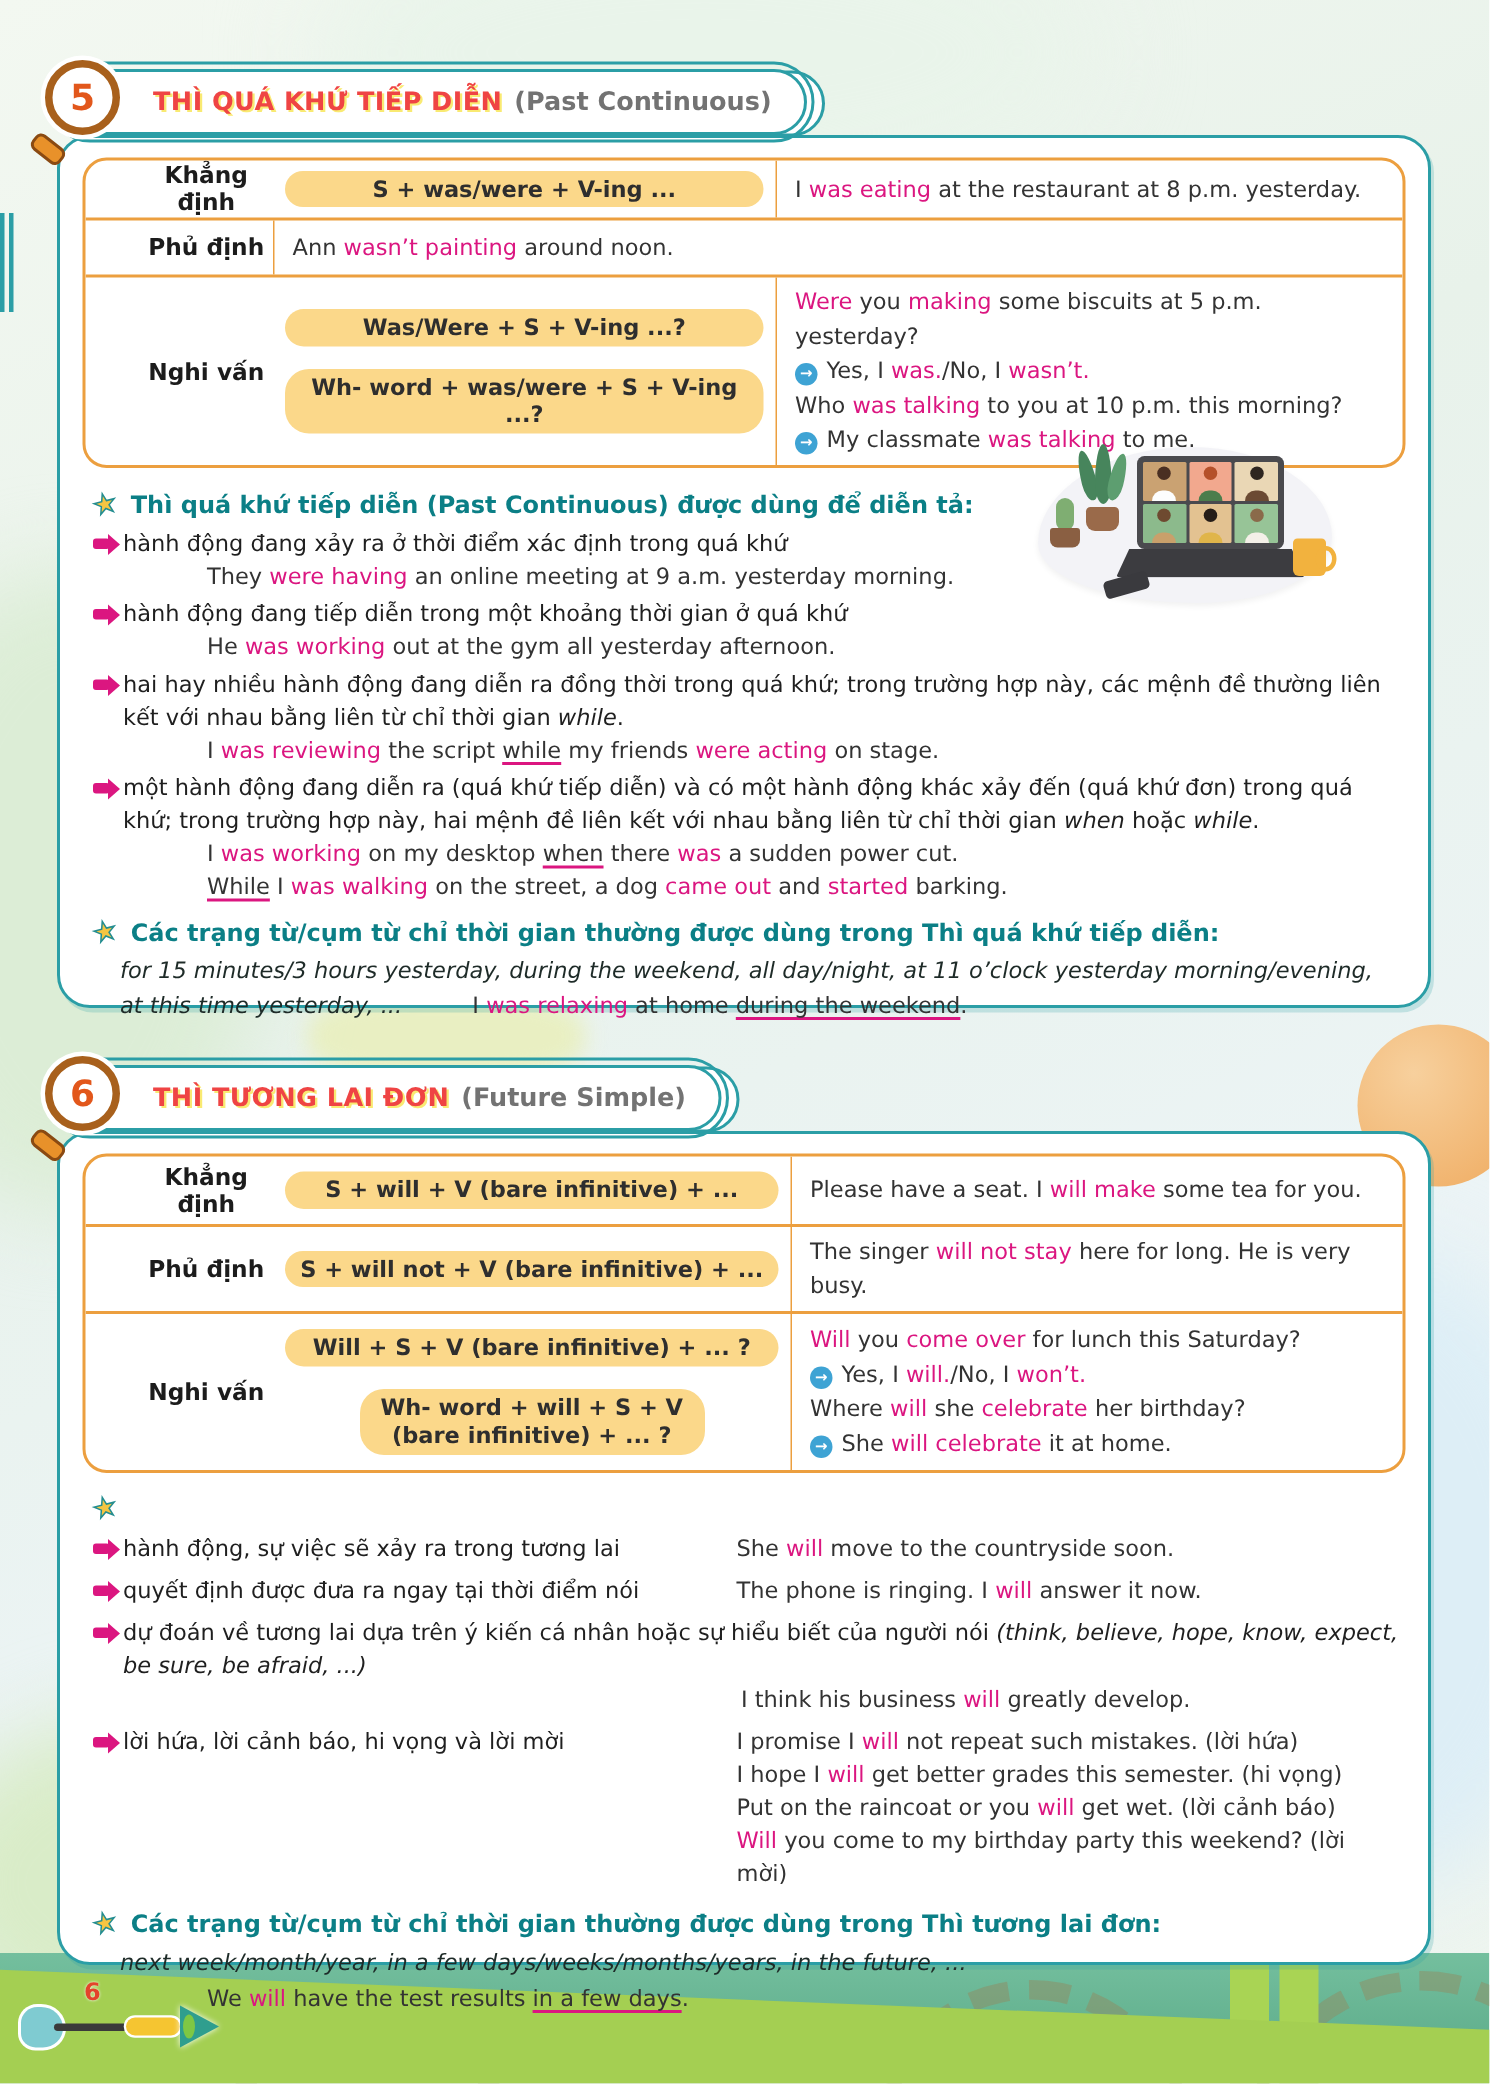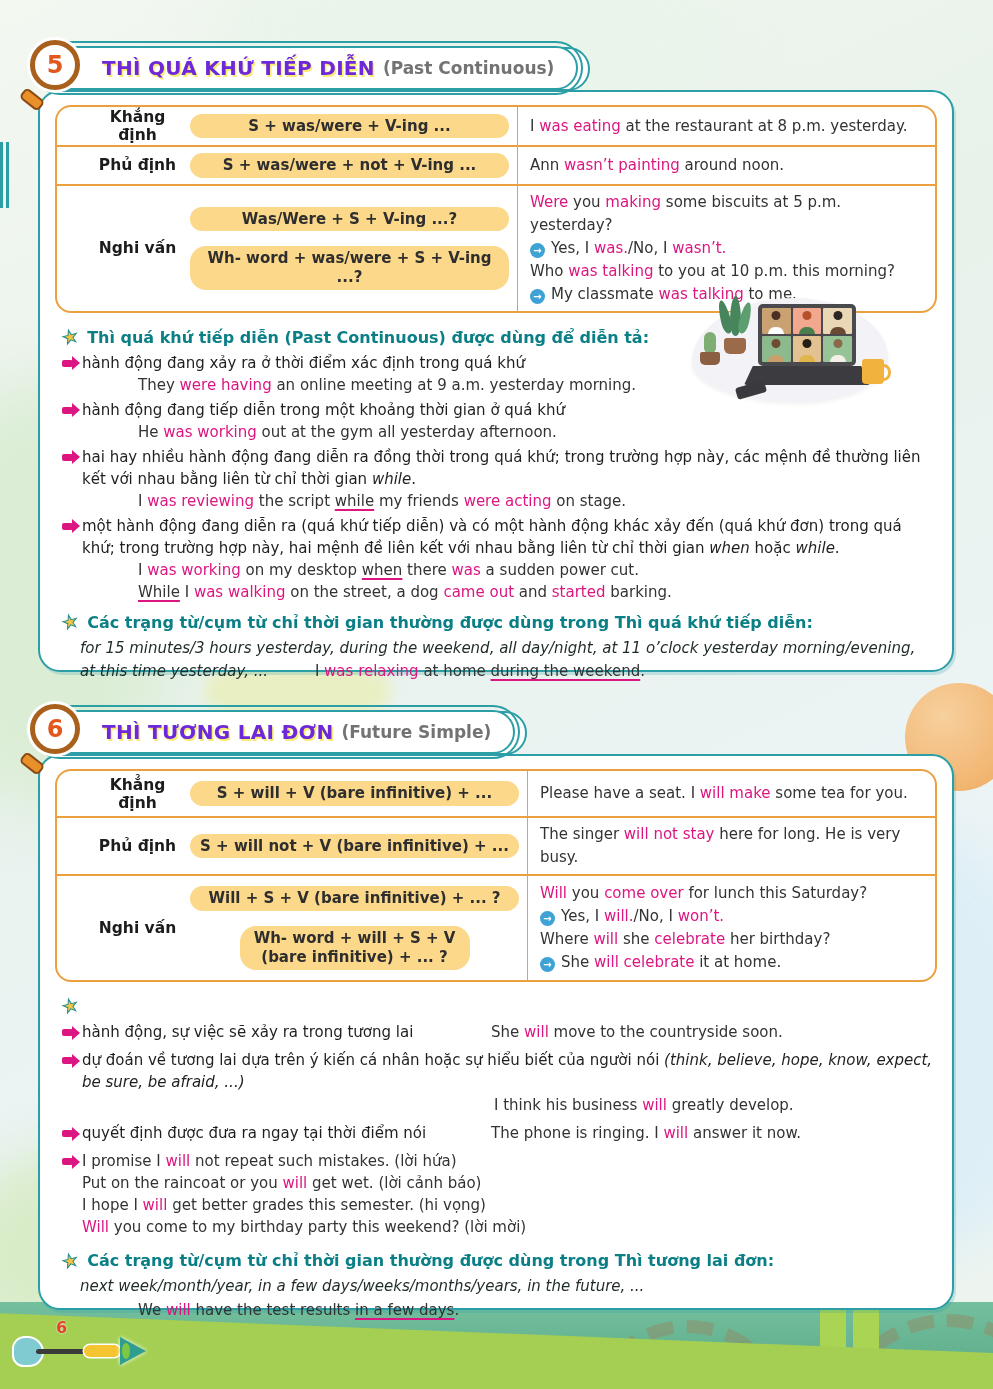--- a/index.html
+++ b/index.html
@@ -49,21 +49,21 @@
                   background:#7ec744; border-radius:50%; }
 
   
   .sec-header { position:absolute; left:38px; z-index:4; display:inline-block; }
   .pill-behind { position:absolute; top:1px; left:12px; right:-12px; bottom:-1px;
                  background:#fff; border:2px solid #2b9ea6; border-radius:26px; z-index:0; }
   .pill-front { position:relative; z-index:1; display:inline-flex; align-items:center; gap:8px;
                 background:#fff; border:2px solid #2b9ea6; border-radius:26px;
                 outline:2px solid #2b9ea6; outline-offset:3px;
                 padding:7px 22px 7px 62px; min-height:44px; }
-  .sec-title { color:#6d28d9; font-size:20px; font-weight:800; letter-spacing:.3px;
+  .sec-title { color:#ef4444; font-size:17px; font-weight:800; letter-spacing:.3px;
                text-shadow:1.5px 1.5px 0 rgba(249,233,106,.95); white-space:nowrap; }
   .sec-subtitle { color:#737373; font-size:17px; font-weight:700; white-space:nowrap; }
   .badge { position:absolute; left:-16px; top:-8px; z-index:2; width:66px; height:66px; }
   .badge-circle { position:absolute; left:8px; top:2px; width:50px; height:50px; border-radius:50%;
                   background:#fff; border:5px solid #a8601c; box-shadow:0 0 0 3px #fff;
                   display:flex; align-items:center; justify-content:center;
                   color:#e2571b; font-weight:800; font-size:24px; }
   .badge-handle { position:absolute; left:-2px; bottom:-2px; width:24px; height:13px;
                   background:#e8912a; border:2px solid #8a4a12; border-radius:5px; transform:rotate(38deg); }
 
@@ -199,23 +199,20 @@
           <div class="pill">S + was/were + V-ing ...</div>
         </div>
         <div class="texamples">
           <div class="qa">
               <span><span>I </span><span class="seg-p">was eating</span><span> at the restaurant at 8 p.m. yesterday.</span></span>
             </div>
         </div>
       </div>
       <div class="trow row-short">
         <div class="tlabel">Phủ định</div>
-        <div class="tformulas">
-          <div class="pill">S + was/were + not + V-ing ...</div>
-        </div>
         <div class="texamples">
           <div class="qa">
               <span><span>Ann </span><span class="seg-p">wasn’t painting</span><span> around noon.</span></span>
             </div>
         </div>
       </div>
       <div class="trow row-tall">
         <div class="tlabel">Nghi vấn</div>
         <div class="tformulas">
           <div class="pill">Was/Were + S + V-ing ...?</div>
@@ -400,38 +397,39 @@
       </div>
 
       <div class="bullet6">
         <span class="p-arrow"></span>
         <div class="b6-desc"><span>hành động, sự việc sẽ xảy ra trong tương lai</span></div>
         <div class="b6-ex"><span>She </span><span class="seg-p">will</span><span> move to the countryside soon.</span></div>
       </div>
 
       <div class="bullet6">
         <span class="p-arrow"></span>
+        <div class="b6-desc"><span>quyết định được đưa ra ngay tại thời điểm nói</span></div>
+        <div class="b6-ex"><span>The phone is ringing. I </span><span class="seg-p">will</span><span> answer it now.</span></div>
+      </div>
+
+      <div class="bullet6">
+        <span class="p-arrow"></span>
         <div class="b6-block">
           <span><span>dự đoán về tương lai dựa trên ý kiến cá nhân hoặc sự hiểu biết của người nói </span><span class="seg-i">(think, believe, hope, know, expect, be sure, be afraid, ...)</span></span>
           <div class="ex-inset"><span>I think his business </span><span class="seg-p">will</span><span> greatly develop.</span></div>
         </div>
       </div>
 
       <div class="bullet6">
         <span class="p-arrow"></span>
-        <div class="b6-desc"><span>quyết định được đưa ra ngay tại thời điểm nói</span></div>
-        <div class="b6-ex"><span>The phone is ringing. I </span><span class="seg-p">will</span><span> answer it now.</span></div>
-      </div>
-
-      <div class="bullet6">
-        <span class="p-arrow"></span>
+        <div class="b6-desc"><span>lời hứa, lời cảnh báo, hi vọng và lời mời</span></div>
         <div class="b6-ex">
           <div><span>I promise I </span><span class="seg-p">will</span><span> not repeat such mistakes. (lời hứa)</span></div>
+          <div><span>I hope I </span><span class="seg-p">will</span><span> get better grades this semester. (hi vọng)</span></div>
           <div><span>Put on the raincoat or you </span><span class="seg-p">will</span><span> get wet. (lời cảnh báo)</span></div>
-          <div><span>I hope I </span><span class="seg-p">will</span><span> get better grades this semester. (hi vọng)</span></div>
           <div><span class="seg-p">Will</span><span> you come to my birthday party this weekend? (lời mời)</span></div>
         </div>
       </div>
     </div>
 
     <div class="usage">
       <div class="u-heading">
         <span class="star">★</span>
         <span>Các trạng từ/cụm từ chỉ thời gian thường được dùng trong Thì tương lai đơn:</span>
       </div>

